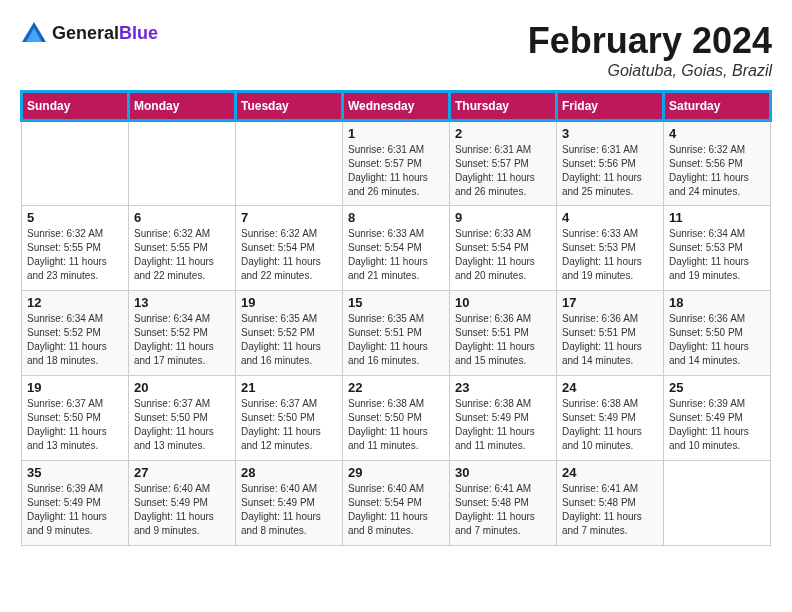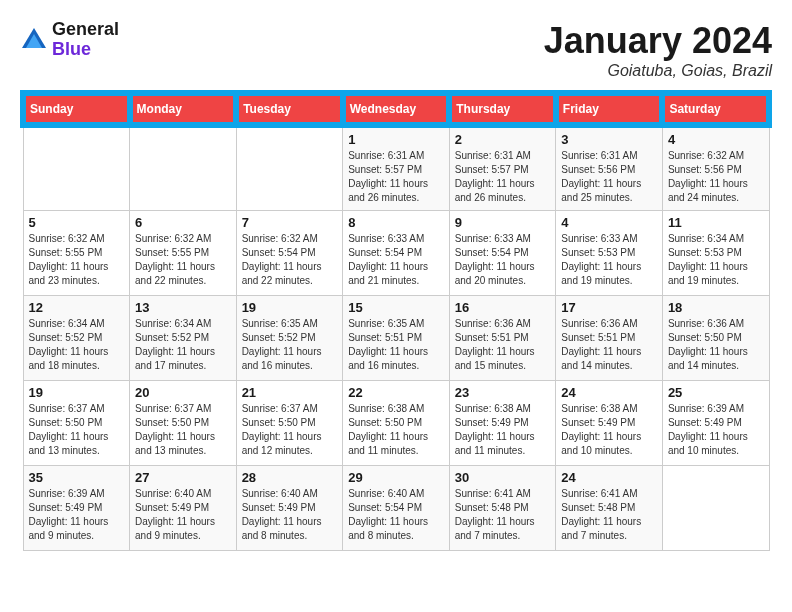--- a/index.html
+++ b/index.html
@@ -16,21 +16,21 @@
       align-items: flex-start;
       margin-bottom: 10px;
     }
     .logo {
       display: flex;
       align-items: center;
       gap: 4px;
     }
     .logo-text {
       display: flex;
-      flex-direction: column;
+      flex-direction: row;
       line-height: 1.1;
     }
     .logo-general {
       font-size: 18px;
       font-weight: bold;
       color: #1a1a1a;
     }
     .logo-blue {
       font-size: 18px;
       font-weight: bold;
@@ -52,27 +52,27 @@
       font-size: 16px;
       color: #333;
       font-style: italic;
     }
     table {
       width: 100%;
       border-collapse: collapse;
       table-layout: fixed;
     }
     thead tr th {
-      background-color: #ef4444;
+      background-color: #be185d;
       color: #fff;
       font-size: 12px;
       font-weight: bold;
       padding: 6px 4px;
       text-align: left;
-      border: 6px solid #0ea5e9;
+      border: 3px solid #0ea5e9;
     }
     tbody tr td {
       border: 1px solid #ccc;
       vertical-align: top;
       padding: 4px 5px;
       font-size: 10px;
       color: #333;
       height: 85px;
       background: #fff;
     }
@@ -103,21 +103,21 @@
     <svg class="logo-icon" viewBox="0 0 28 28" xmlns="http://www.w3.org/2000/svg">
       <polygon points="14,2 26,22 2,22" fill="#1565c0"></polygon>
       <polygon points="14,8 22,22 6,22" fill="#42a5f5"></polygon>
     </svg>
     <div class="logo-text">
       <span class="logo-general">General</span>
       <span class="logo-blue">Blue</span>
     </div>
   </div>
   <div class="title-block">
-    <div class="title-month">January 2024</div>
+    <div class="title-month">February 2024</div>
     <div class="title-location">Goiatuba, Goias, Brazil</div>
   </div>
 </div>
 
 <table>
   <thead>
     <tr>
     <th>Sunday</th>
         <th>Monday</th>
         <th>Tuesday</th>
@@ -235,21 +235,21 @@
 and 16 minutes.</div>
         </td>
         <td>
           <span class="day-num">15</span>
           <div class="day-info">Sunrise: 6:35 AM
 Sunset: 5:51 PM
 Daylight: 11 hours
 and 16 minutes.</div>
         </td>
         <td>
-          <span class="day-num">16</span>
+          <span class="day-num">10</span>
           <div class="day-info">Sunrise: 6:36 AM
 Sunset: 5:51 PM
 Daylight: 11 hours
 and 15 minutes.</div>
         </td>
         <td>
           <span class="day-num">17</span>
           <div class="day-info">Sunrise: 6:36 AM
 Sunset: 5:51 PM
 Daylight: 11 hours

